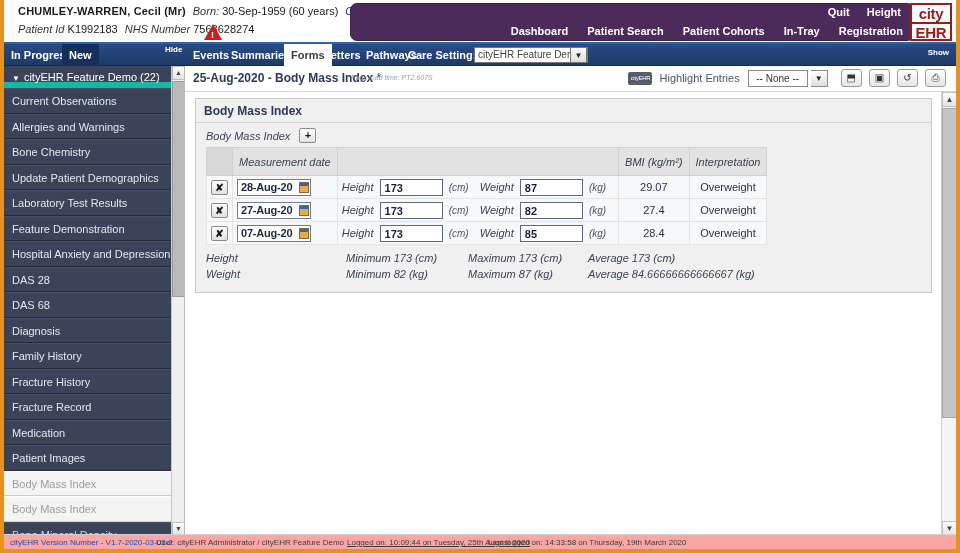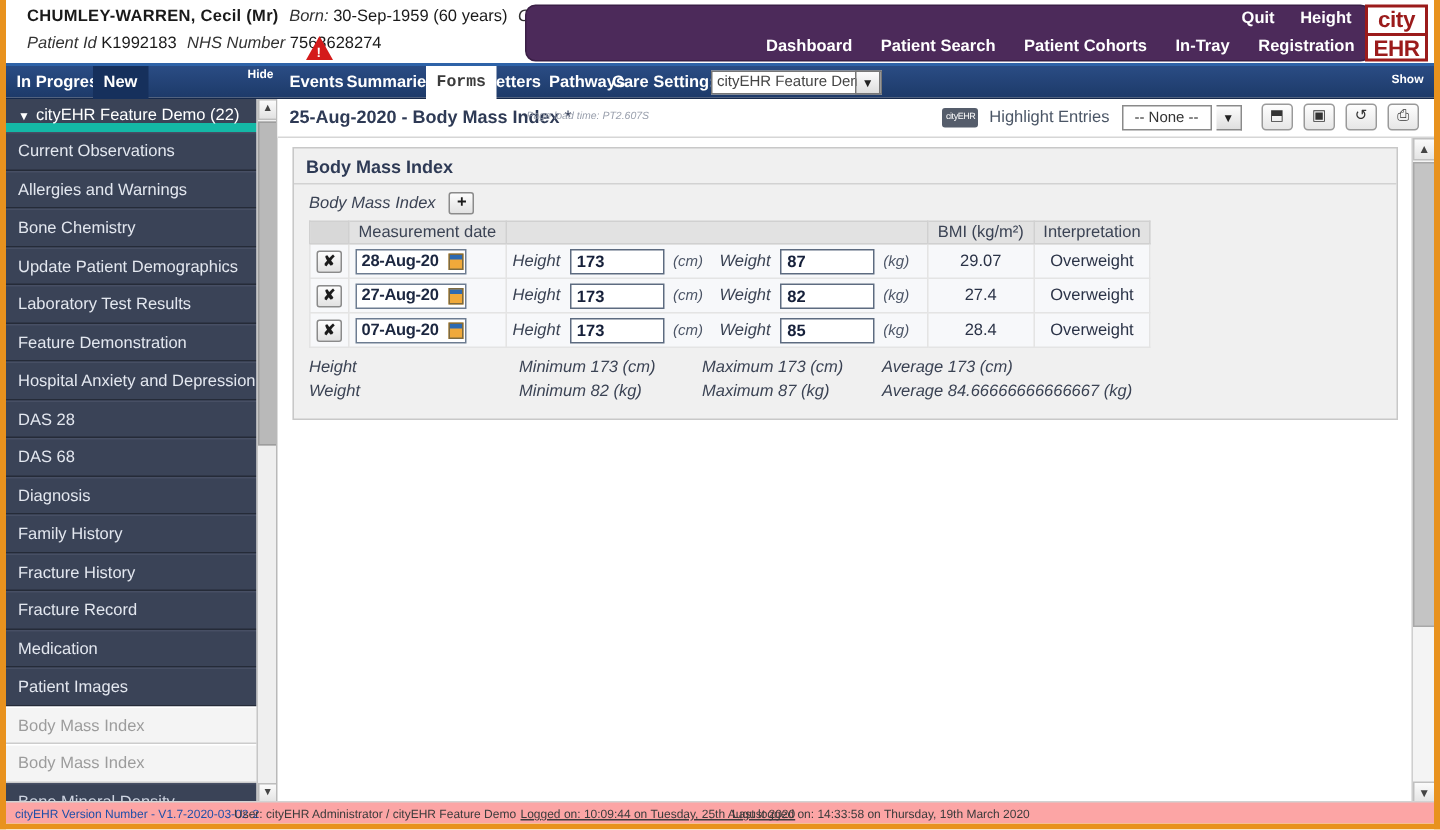--- a/index.html
+++ b/index.html
@@ -372,23 +372,24 @@
   }
 
   table.bmi {
     border-collapse: collapse;
     margin-left: 10px;
     font-size: 11px;
   }
   table.bmi th {
     background: #e2e2e2;
     border: 1px solid #d0d0d0;
+    font-style: italic;
     font-weight: normal;
     color: #3b4354;
-    height: 15px;
+    height: 28px;
     padding: 0 6px;
     text-align: center;
     white-space: nowrap;
   }
   table.bmi th.blank { background: #d8d8d8; width: 22px; }
   table.bmi td {
     border: 1px solid #e4e4e4;
     background: #f7f8fa;
     height: 23px;
     padding: 0 4px;
@@ -566,21 +567,21 @@
       <div class="lg2">EHR</div>
     </div>
   </div>
 
   <div id="tabbar">
     <div class="tb" style="left:0;">In Progress</div>
     <div class="tb alt" style="left:58px;">New</div>
     <div class="tb small" style="left:158px; top:0;">Hide</div>
     <div class="tb" style="left:182px;">Events</div>
     <div class="tb" style="left:220px;">Summaries</div>
-    <div class="tb active" style="left:280px;font-family:Liberation Mono, monospace;">Forms</div>
+    <div class="tb active" style="left:280px;">Forms</div>
     <div class="tb" style="left:313px;">Letters</div>
     <div class="tb" style="left:355px;">Pathways</div>
     <div id="caresetlabel">Care Setting:</div>
     <div id="caresetsel">cityEHR Feature Demo</div>
     <div id="caresetarrow">▼</div>
     <div class="tb small" style="right:4px; top:3px;">Show</div>
   </div>
 
   <div id="body">
 

